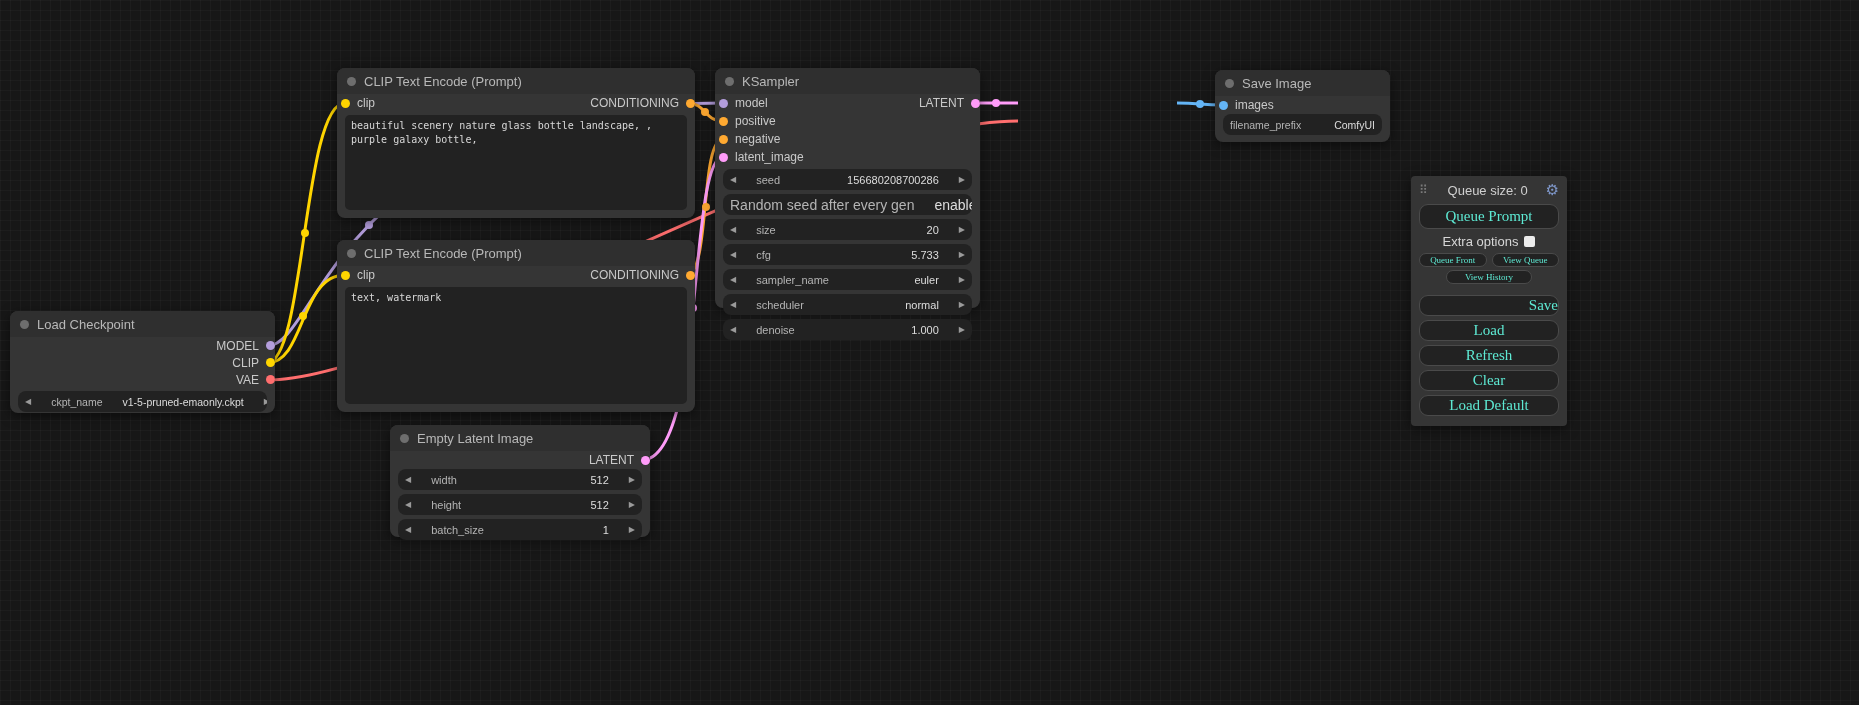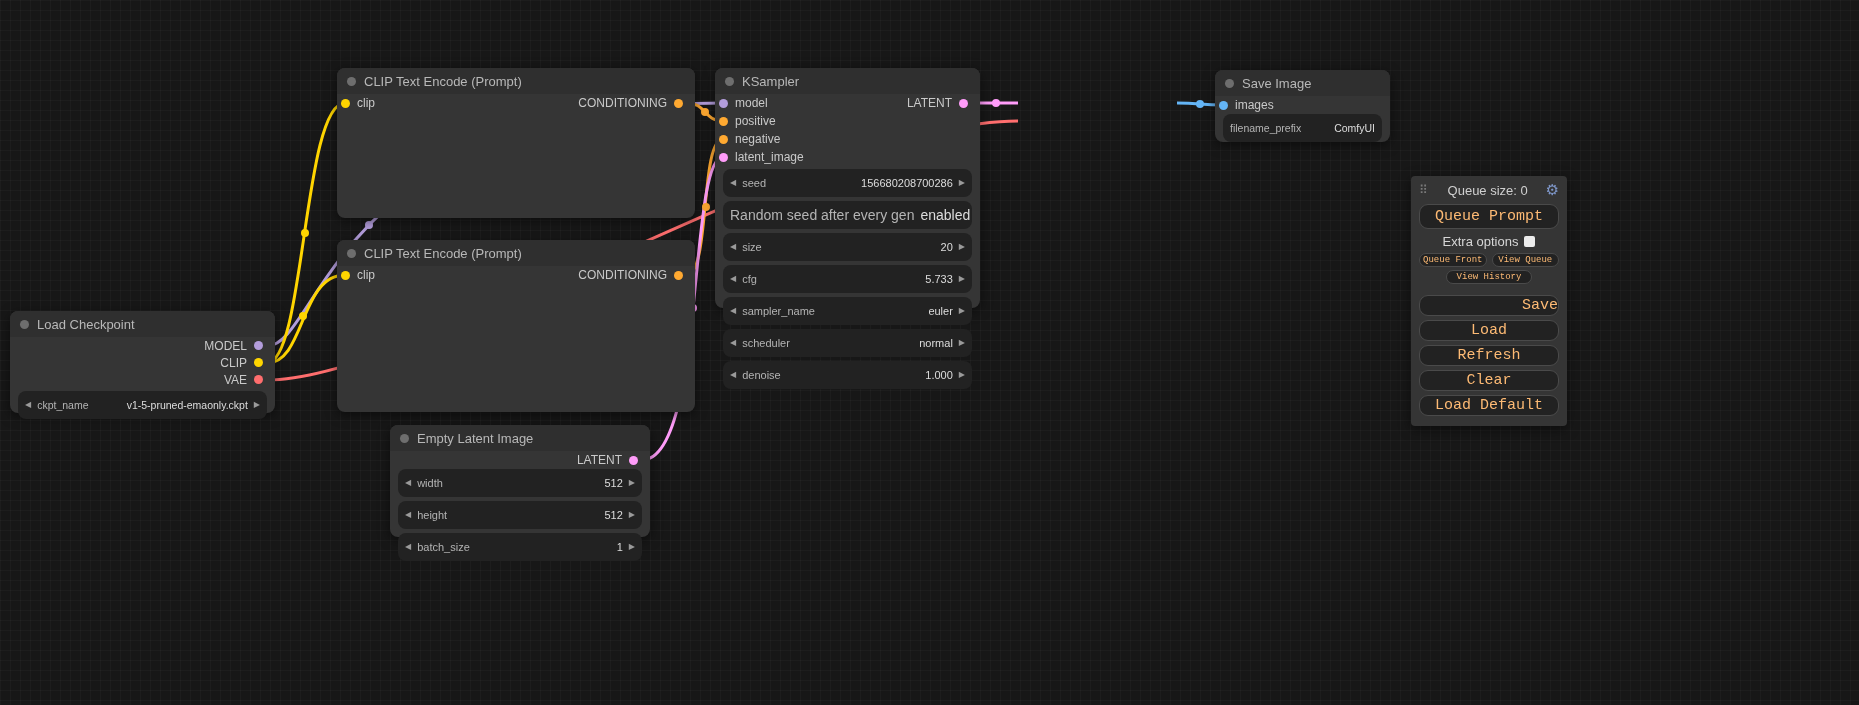--- a/index.html
+++ b/index.html
@@ -22,27 +22,27 @@
   .ntitle {
     display:flex; align-items:center; gap:8px; padding:0 10px; height:26px;
     background:#2f2f2f; border-radius:8px 8px 0 0; color:#b8b8b8; font-size:13px;
     white-space:nowrap; overflow:hidden;
   }
   .ndot { width:9px; height:9px; border-radius:50%; background:#6e6e6e; flex:0 0 auto; }
 
   .prow { position:relative; display:flex; align-items:center; font-size:12px; color:#c9c9c9; }
   .port { display:flex; align-items:center; gap:7px; }
   .port.in { padding-left:4px; }
-  .port.out { margin-left:auto; padding-right:12px; flex-direction:row-reverse; }
+  .port.out { margin-left:auto; padding-right:0; flex-direction:row-reverse; }
   .pdot { width:9px; height:9px; border-radius:50%; flex:0 0 auto; }
   .plabel { white-space:nowrap; }
 
   .widget {
     display:flex; align-items:center; background:#222; border-radius:8px;
-    margin:0 8px 4px; padding:0 7px; font-size:11px; height:28px; gap:6px;
+    margin:0 8px 4px; padding:0 7px; font-size:11px; height:21px; gap:20px;
     white-space:nowrap; overflow:hidden;
   }
   .warrow { color:#9a9a9a; font-size:8px; line-height:1; flex:0 0 auto; }
   .wlabel { color:#b4b4b4; }
   .wvalue { margin-left:auto; color:#dddddd; }
   .toggle-dot { width:11px; height:11px; border-radius:50%; border:1px solid #55606e; flex:0 0 auto; }
 
   .ntext {
     background:#222; border-radius:5px; margin:3px 8px; padding:4px 6px;
     color:#d8d8d8; font-family:"DejaVu Sans Mono", monospace; font-size:10px;
@@ -52,22 +52,22 @@
   .menu {
     position:absolute; left:1411px; top:176px; width:156px; z-index:3;
     background:#353535; border-radius:4px; padding:4px 8px 10px;
     box-shadow:0 3px 12px rgba(0,0,0,0.5);
   }
   .menu-header { display:flex; align-items:center; height:20px; color:#d0d0d0; font-size:13px; }
   .drag { color:#7a7a7a; font-size:12px; margin-right:2px; cursor:move; }
   .qsize { flex:1; text-align:center; }
   .gear { color:#7E96C8; font-size:15px; cursor:pointer; }
   .btn {
-    display:block; background:#222; color:#fdba74; border:1px solid #4a4a4a;
-    border-radius:9px; font-family:Liberation Mono, monospace; cursor:pointer;
+    display:block; background:#222; color:#5eead4; border:1px solid #4a4a4a;
+    border-radius:9px; font-family:Liberation Serif, serif; cursor:pointer;
   }
   .btn.qp { width:100%; height:25px; font-size:15px; margin:4px 0 3px; }
   .extra { display:flex; align-items:center; justify-content:center; gap:6px; color:#d6d6d6; font-size:13px; height:18px; }
   .chk { width:11px; height:11px; background:#ececec; border-radius:2px; display:inline-block; cursor:pointer; }
   .small-row { display:flex; gap:5px; margin-top:3px; }
   .small-row .btn { flex:1; height:14px; font-size:9px; border-radius:7px; padding:0 2px; }
   .small-row.center { justify-content:center; }
   .small-row.center .btn { flex:0 0 auto; width:86px; }
   .btn.big { width:100%; height:21px; font-size:15px; margin-top:4px; }
   .btn.big.first { margin-top:11px;text-align:right; }
@@ -141,37 +141,39 @@
     <div class="prow" style="height:18px">
       <div class="port in">
         <span class="pdot" style="background-color: rgb(255, 213, 0);"></span>
         <span class="plabel">clip</span>
       </div>
       <div class="port out">
         <span class="pdot" style="background-color: rgb(255, 169, 49);"></span>
         <span class="plabel">CONDITIONING</span>
       </div>
     </div>
+    <div class="ntext" style="height:95px">beautiful scenery nature glass bottle landscape, , purple galaxy bottle,</div>
   </div>
 
   <div class="node" style="left:337px;top:240px;width:358px;height:172px">
     <div class="ntitle">
       <span class="ndot"></span>
       <span>CLIP Text Encode (Prompt)</span>
     </div>
     <div class="prow" style="height:18px">
       <div class="port in">
         <span class="pdot" style="background-color: rgb(255, 213, 0);"></span>
         <span class="plabel">clip</span>
       </div>
       <div class="port out">
         <span class="pdot" style="background-color: rgb(255, 169, 49);"></span>
         <span class="plabel">CONDITIONING</span>
       </div>
     </div>
+    <div class="ntext" style="height:117px">text, watermark</div>
   </div>
 
   <div class="node" style="left:390px;top:425px;width:260px;height:112px">
     <div class="ntitle">
       <span class="ndot"></span>
       <span>Empty Latent Image</span>
     </div>
     <div class="prow" style="height:18px">
       <div class="port out">
         <span class="pdot" style="background-color: rgb(255, 156, 249);"></span>

